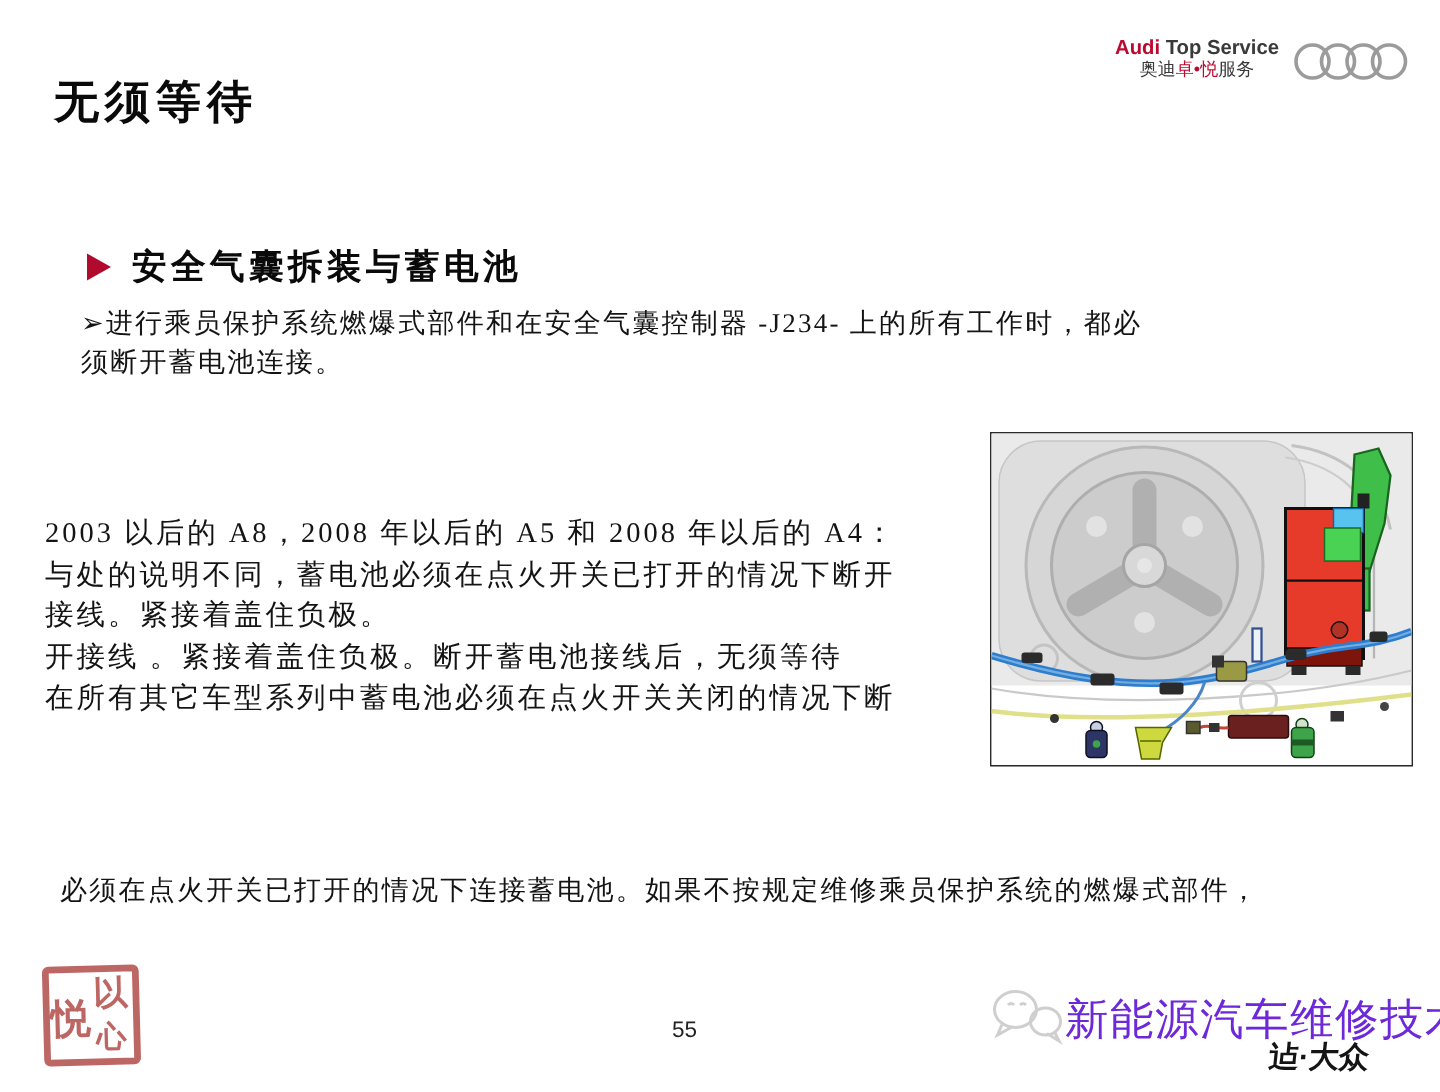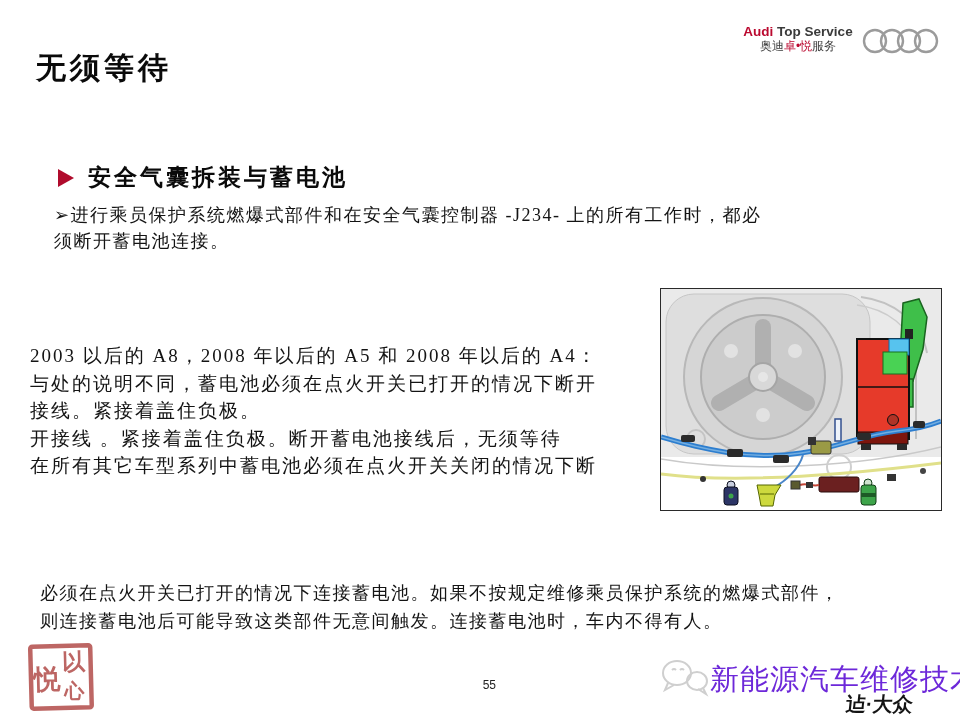--- a/index.html
+++ b/index.html
@@ -29,21 +29,21 @@
   .p1{left:54px;top:202px;font-size:18px;letter-spacing:1.5px;line-height:26px;}
   .p2{left:30px;top:342px;font-size:19px;letter-spacing:2px;line-height:27.5px;}
   .p3{left:40px;top:545px;font-size:18px;letter-spacing:1.5px;line-height:28px;margin-top:34px;}
   .para div{white-space:nowrap;}
 
   
   .diagram{left:660px;top:288px;width:280px;height:221px;border:1px solid #2a2a2a;background:#ececec;}
 
   
   .seal{left:27px;top:642px;}
-  .pagenum{left:448px;top:678px;width:48px;text-align:right;font-size:12px;color:#222;
+  .pagenum{left:448px;top:678px;width:48px;text-align:left;font-size:15px;color:#222;
            font-family:"Liberation Sans","DejaVu Sans",sans-serif;}
   .wm-icon{left:660px;top:658px;}
   .wm-text{left:710px;top:660px;font-size:29px;letter-spacing:1px;color:#6d28d9;
            font-family:"Liberation Sans","DejaVu Sans",sans-serif;white-space:nowrap;
            text-shadow:1px 1px 0 #fff;}
   .wm-logo{left:846px;top:691px;font-size:20px;font-weight:bold;color:#141414;
            font-family:"Liberation Sans","DejaVu Sans",sans-serif;white-space:nowrap;
            transform:skewX(-6deg);text-shadow:1.5px 1.5px 0 #ffffff;}
   .seal-char{font-family:"Liberation Serif","DejaVu Serif",serif;font-weight:bold;fill:#b4524f;}
 </style>
@@ -149,21 +149,20 @@
   <circle cx="70" cy="207" r="2.5" fill="#3da44a"></circle>
   <polygon points="96,196 120,196 114,206 112,217 100,217 98,206" fill="#cdd93e" stroke="#556600"></polygon>
   <line x1="99" y1="205" x2="113" y2="205" stroke="#556600"></line>
   <circle cx="42" cy="190" r="3" fill="#333333"></circle>
   <rect x="226" y="185" width="9" height="7" fill="#333333"></rect>
   <circle cx="262" cy="182" r="3" fill="#444444"></circle>
 </svg>
 
 <div class="abs para p3">
   <div>必须在点火开关已打开的情况下连接蓄电池。如果不按规定维修乘员保护系统的燃爆式部件，</div>
-  <div>则连接蓄电池后可能导致这类部件无意间触发。连接蓄电池时，车内不得有人。</div>
 </div>
 
 <svg class="abs seal" width="70" height="72" viewBox="0 0 70 72">
   <g transform="rotate(-1.5 35 36)" opacity="0.88">
     <rect x="4" y="4" width="60" height="62" rx="2" fill="none" stroke="#b4524f" stroke-width="4.5"></rect>
     <text class="seal-char" x="47" y="28" font-size="23" text-anchor="middle">以</text>
     <text class="seal-char" x="47" y="56" font-size="20" text-anchor="middle">心</text>
     <text class="seal-char" x="20" y="46" font-size="27" text-anchor="middle">悦</text>
   </g>
 </svg>

